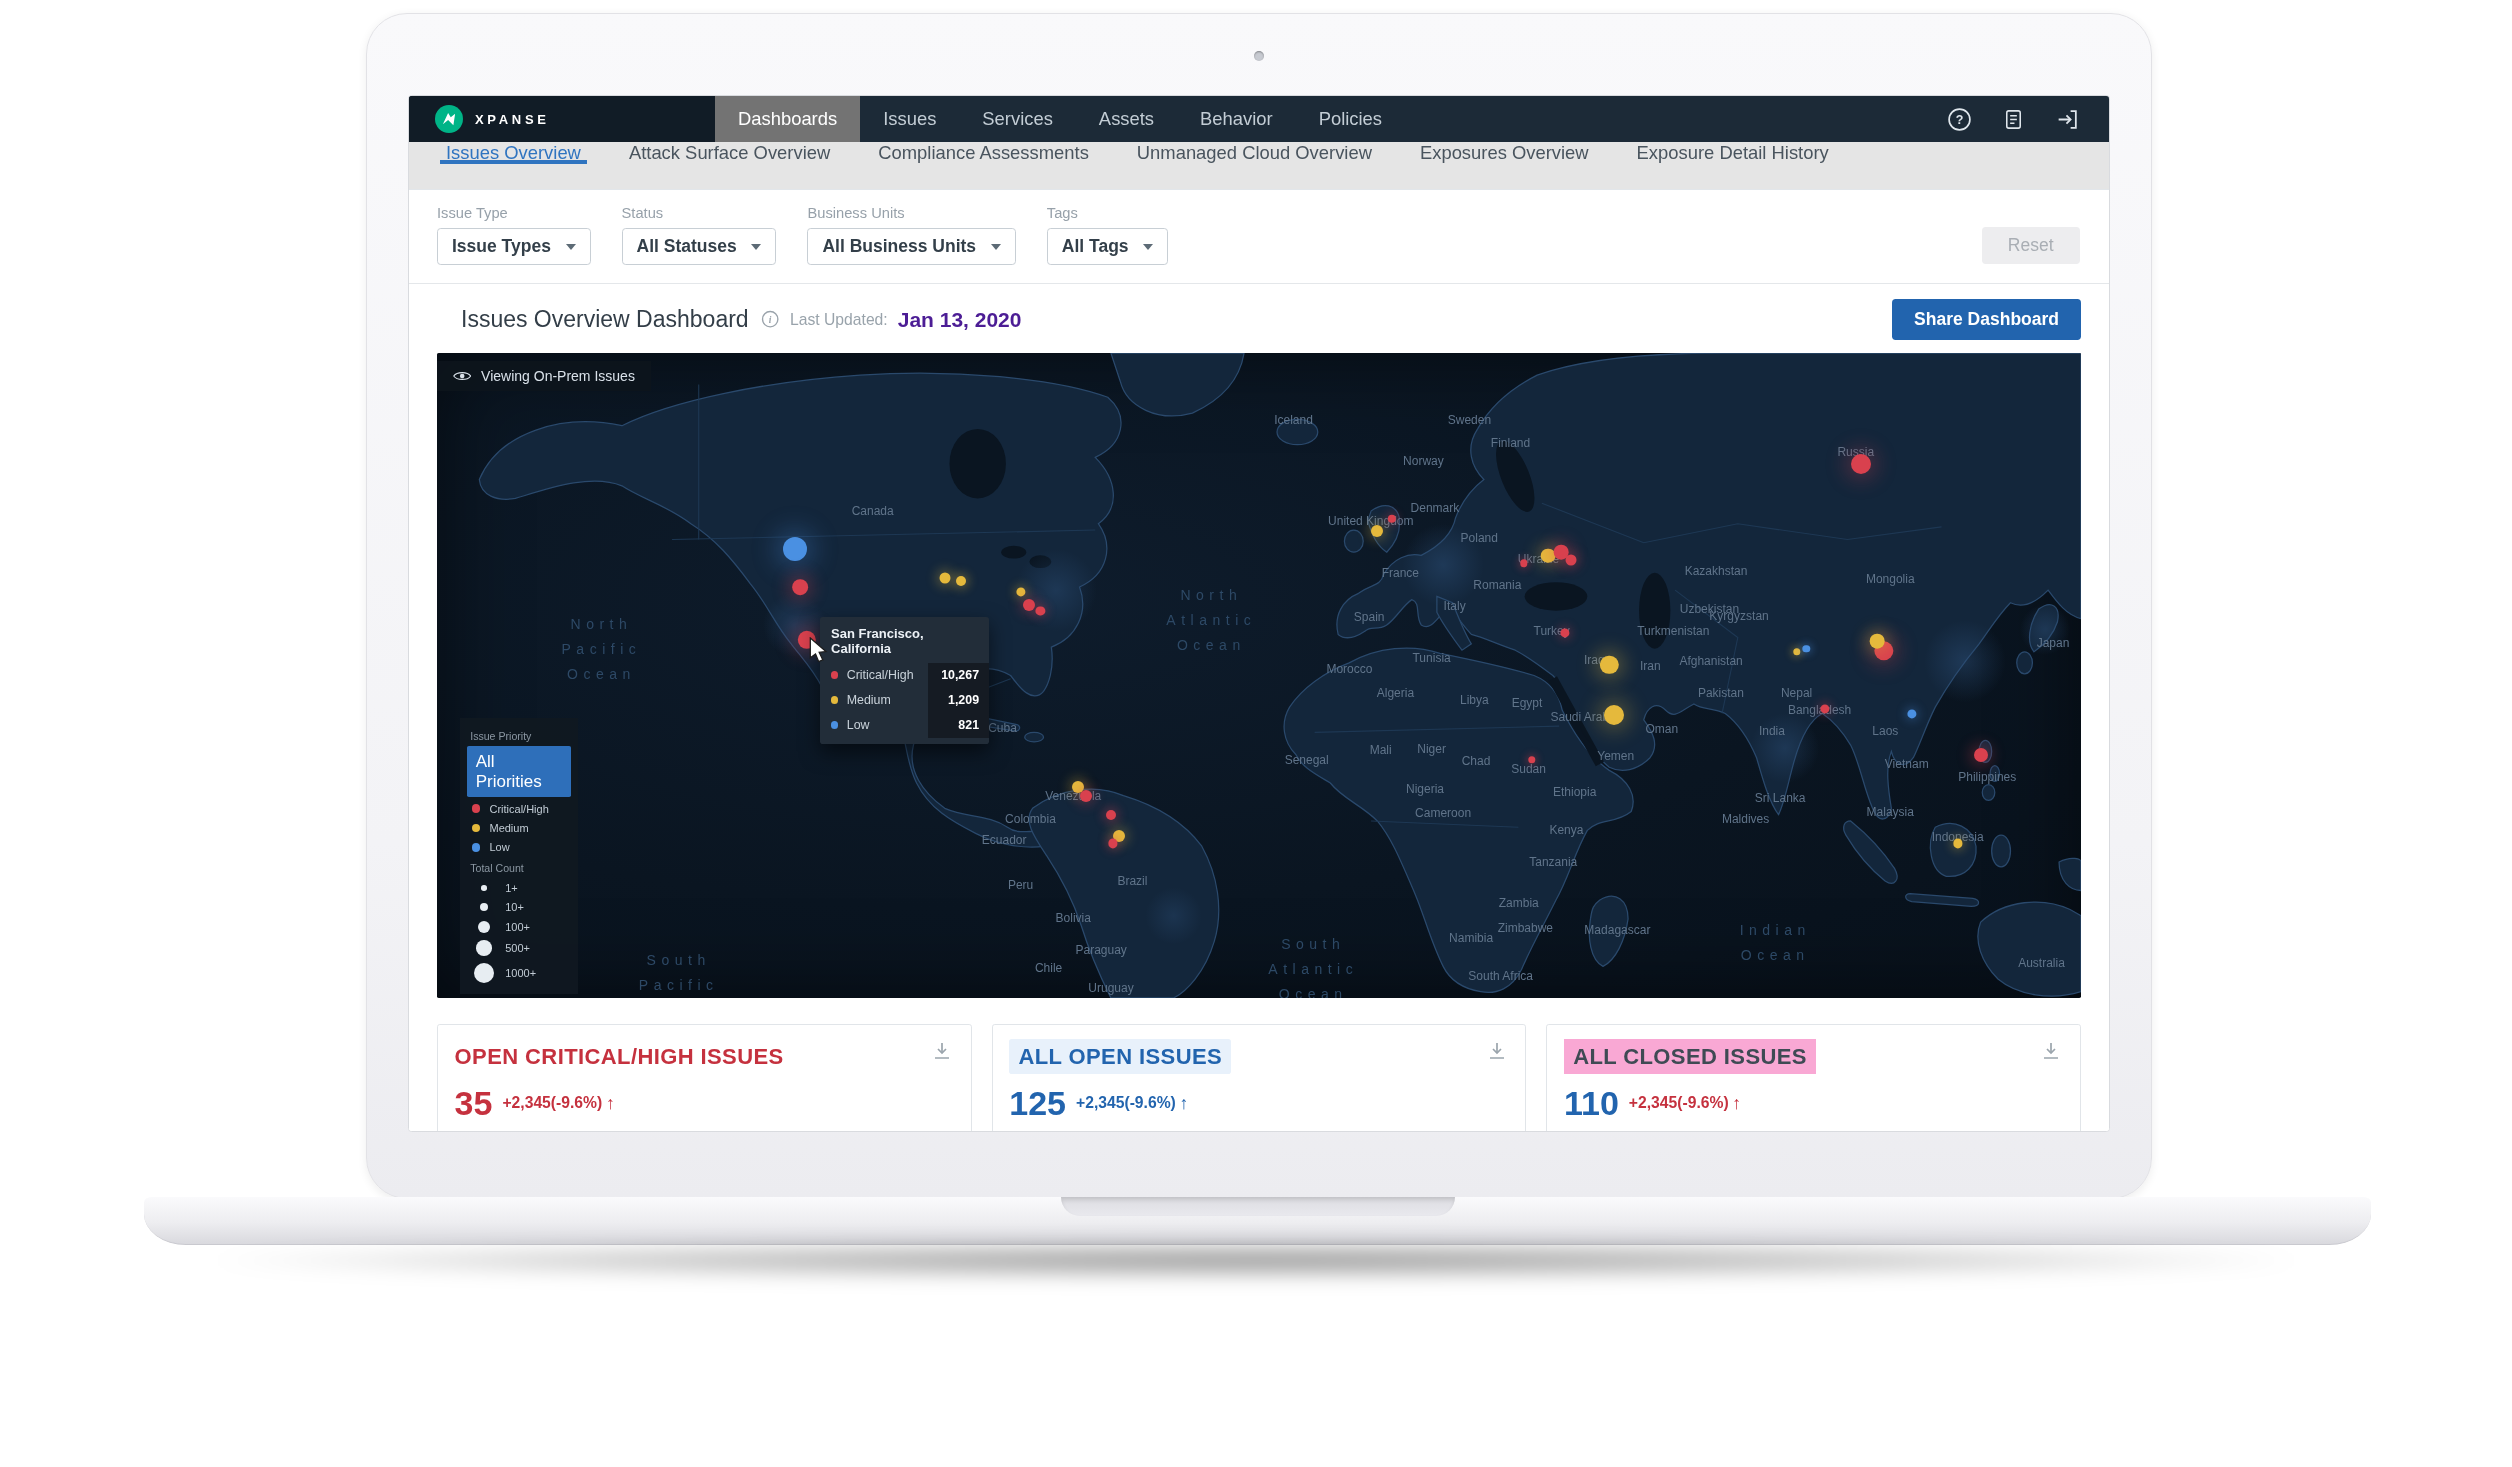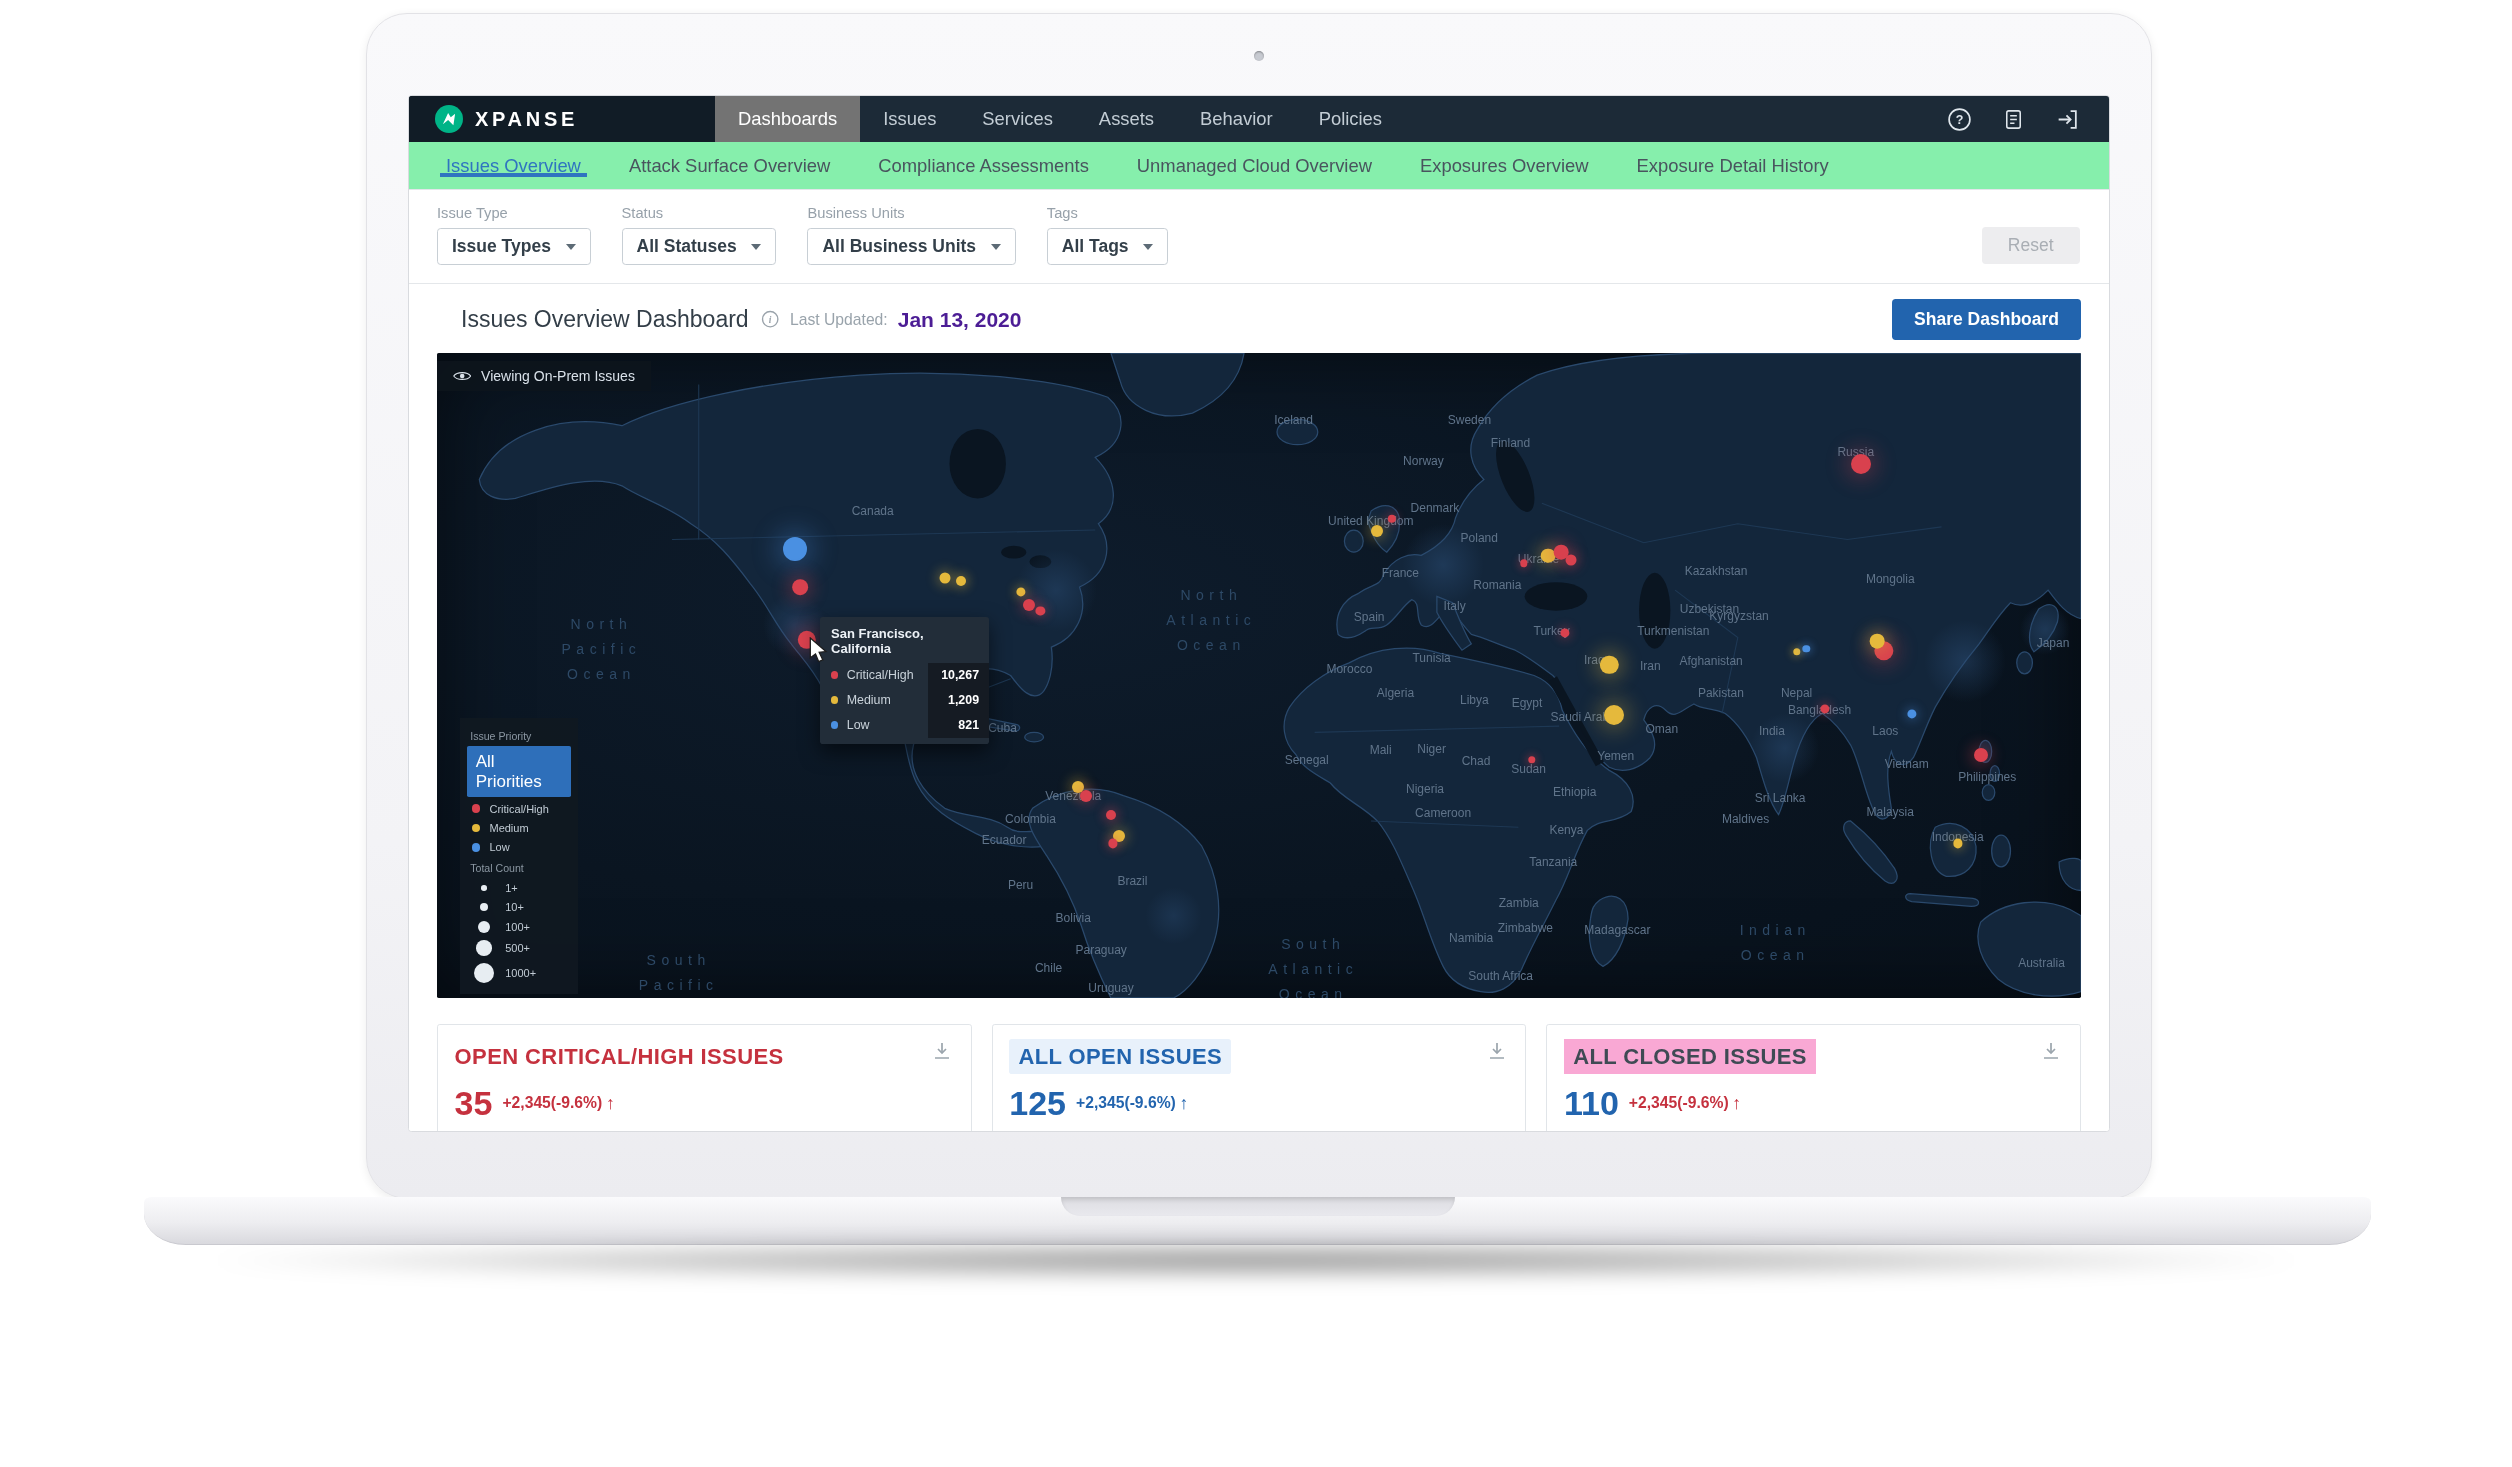--- a/index.html
+++ b/index.html
@@ -22,29 +22,29 @@
            background:linear-gradient(180deg,#dcdce1,#e9e9ee); border-radius:0 0 20px 20px;
            box-shadow:inset 0 2.8px 4.6px rgba(0,0,0,.12); }
   .floor-shadow { position:absolute; left:212px; right:212px; top:1241px; height:39px; border-radius:50%;
                   background:radial-gradient(ellipse at center, rgba(0,0,0,.42) 0%, rgba(0,0,0,.18) 45%, rgba(0,0,0,0) 72%);
                   filter:blur(9.2px); }
 
   
   .topnav { display:flex; align-items:stretch; height:46px; background:#1c2a37; }
   .brand { width:306px; display:flex; align-items:center; gap:12px; padding-left:26px; background:#111c26; }
   .brand-mark svg { display:block; }
-  .brand-name { font-size:20px; font-weight:bold; letter-spacing:3.7px; color:#ffffff; }
+  .brand-name { font-size:13px; font-weight:bold; letter-spacing:3.7px; color:#ffffff; }
   .nav-items { display:flex; align-items:stretch; }
   .nav-item { display:flex; align-items:center; padding:0 23px; font-size:18.4px; color:#c3cdd5; cursor:pointer; }
   .nav-item.active { background:#737373; color:#fff; }
   .nav-right { margin-left:auto; display:flex; align-items:center; gap:26px; padding-right:28px; }
   .nav-icon { width:28px; height:28px; display:flex; align-items:center; justify-content:center; cursor:pointer; }
 
   
-  .tabsbar { height:48px; display:flex; align-items:center; border-bottom:0.9px solid #e2e6ea; background:#86efac; padding:0 13px; }
+  .tabsbar { height:48px; display:flex; align-items:flex-start; border-bottom:0.9px solid #e2e6ea; background:#e5e5e5; padding:0 13px; }
   .tab { display:flex; align-items:center; padding:0 24px; font-size:18.4px; color:#49545e; position:relative; cursor:pointer; }
   .tab.active { color:#2f74c0; }
   .tab.active::after { content:""; position:absolute; left:18.4px; right:18.4px; bottom:0; height:3.7px; background:#2f74c0; }
 
   
   .filters { position:relative; padding:14.7px 28px 18.4px; background:#fff; }
   .filter-groups { display:flex; gap:31px; }
   .flabel { font-size:14.7px; color:#97a1aa; margin-bottom:7.4px; }
   .dropdown { display:flex; align-items:center; gap:14.7px; height:37px; padding:0 14px; border:0.9px solid #c8cfd5;
               border-radius:3.7px; background:#fff; font-size:17.5px; font-weight:bold; color:#333f49; cursor:pointer;

